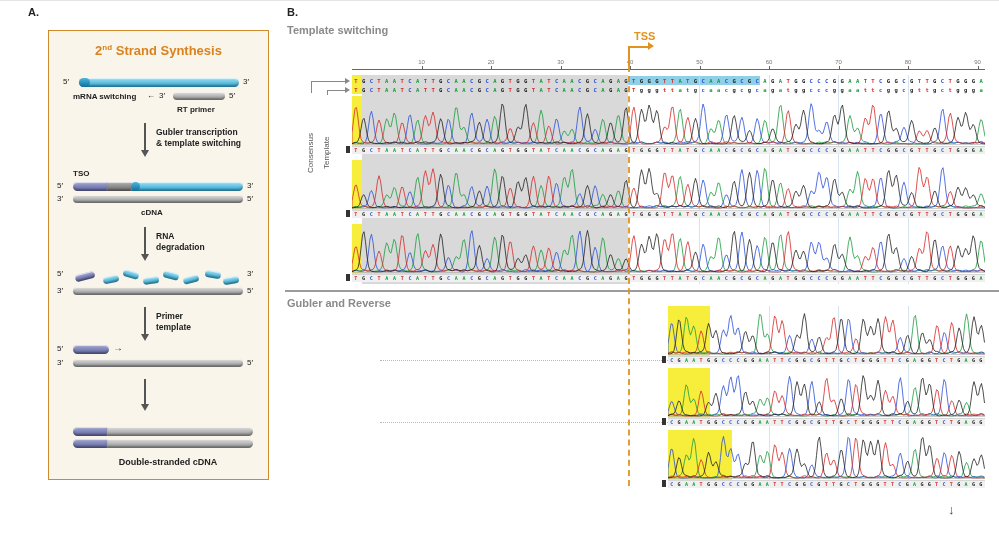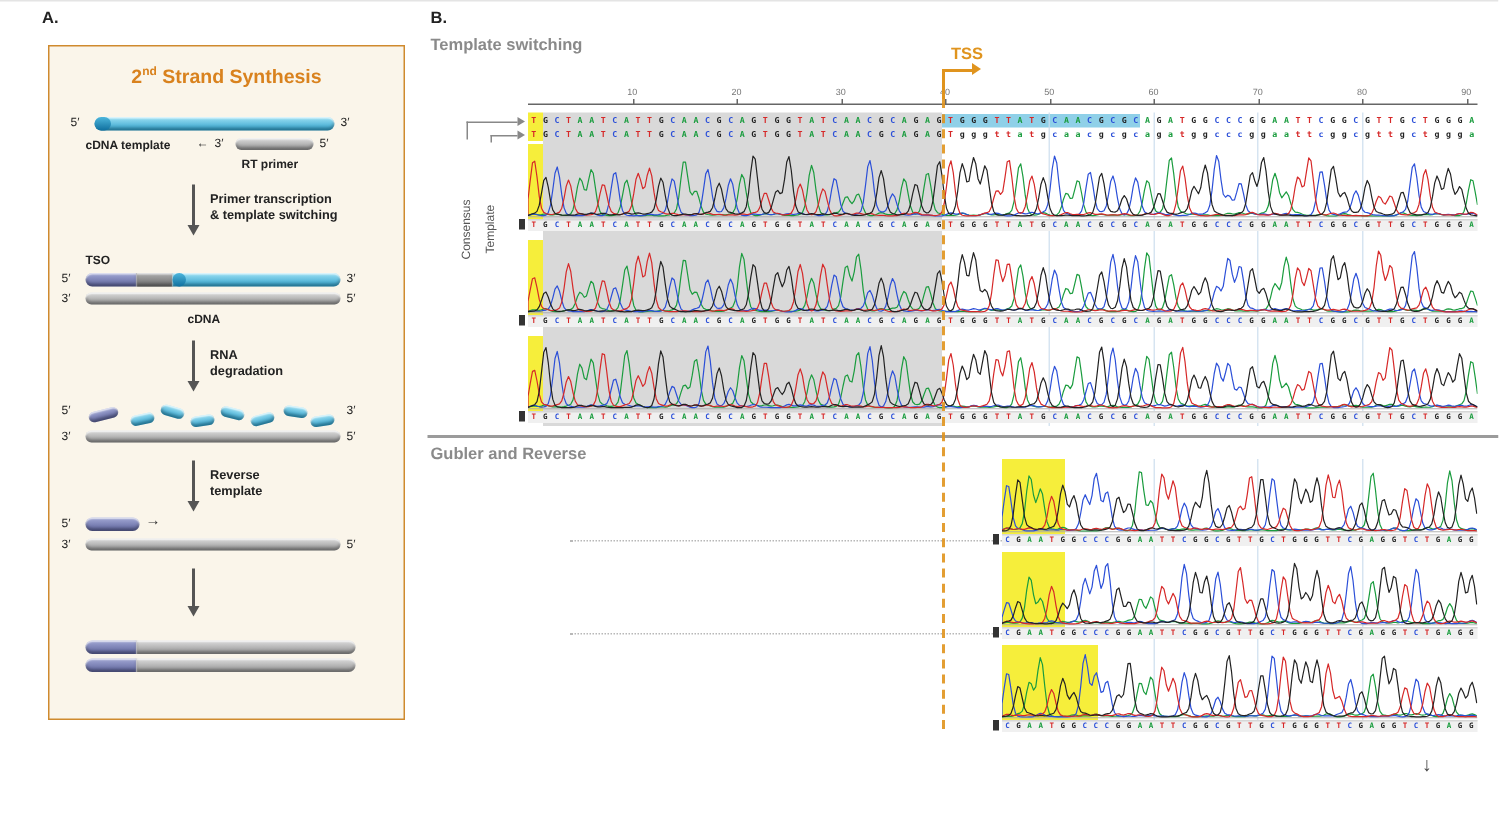--- a/index.html
+++ b/index.html
@@ -56,38 +56,38 @@
   .tss-label{position:absolute;font-size:11px;font-weight:bold;color:#e0941e}
   .down-arrow{position:absolute;font-size:13px;color:#444}
 </style>
 </head>
 <body>
 
 <div class="hairline"></div>
 
 <div class="plabel" style="left:28px;top:6px">A.</div>
 
-<div class="pa-box" style="left:32px;top:30px;width:238px;height:450px">
+<div class="pa-box" style="left:48px;top:30px;width:221px;height:450px">
   <div class="pa-title"><span>2</span><sup>nd</sup><span> Strand Synthesis</span></div>
 
   <span class="prime" style="left:14px;top:46px">5′</span>
   <div class="bar blue rl rr" style="left:30px;top:47px;width:160px;height:9px">
       <div class="capL"></div>
     </div>
   <span class="prime" style="left:194px;top:46px">3′</span>
-  <div class="palabel" style="left:24px;top:61px">cDNA template</div>
+  <div class="palabel" style="left:24px;top:61px">mRNA switching</div>
   <span class="prime" style="left:98px;top:60px">←</span>
   <span class="prime" style="left:110px;top:60px">3′</span>
   <div class="bar gray rl rr" style="left:124px;top:61px;width:52px;height:8px"></div>
   <span class="prime" style="left:180px;top:60px">5′</span>
   <div class="palabel" style="left:128px;top:74px">RT primer</div>
 
   <div class="varrow" style="left:95px;top:92px;height:28px"></div>
   <div class="steptext" style="left:107px;top:96px">
-    <div>Primer transcription</div>
+    <div>Gubler transcription</div>
     <div>&amp; template switching</div>
   </div>
 
   <div class="palabel" style="left:24px;top:138px">TSO</div>
   <span class="prime" style="left:8px;top:150px">5′</span>
   <div class="seg purple rl" style="left:24px;top:151px;width:34px;height:9px"></div>
   <div class="seg dgray" style="left:58px;top:151px;width:24px;height:9px"></div>
   <div class="seg blue rr" style="left:82px;top:151px;width:112px;height:9px"></div>
   <div class="capJ" style="left:82px;top:151px"></div>
   <span class="prime" style="left:198px;top:150px">3′</span>
@@ -111,37 +111,38 @@
   <div class="frag blue" style="left:114px;top:241px;transform:rotate(14deg)"></div>
   <div class="frag blue" style="left:134px;top:245px;transform:rotate(-15deg)"></div>
   <div class="frag blue" style="left:156px;top:240px;transform:rotate(9deg)"></div>
   <div class="frag blue" style="left:174px;top:246px;transform:rotate(-9deg)"></div>
   <span class="prime" style="left:8px;top:255px">3′</span>
   <div class="bar gray rl rr" style="left:24px;top:256px;width:170px;height:8px"></div>
   <span class="prime" style="left:198px;top:255px">5′</span>
 
   <div class="varrow" style="left:95px;top:276px;height:28px"></div>
   <div class="steptext" style="left:107px;top:280px">
-    <div>Reverse</div>
+    <div>Primer</div>
     <div>template</div>
   </div>
 
   <span class="prime" style="left:8px;top:313px">5′</span>
   <div class="bar purple rl rr" style="left:24px;top:314px;width:36px;height:9px"></div>
   <span class="harrow" style="left:64px;top:311px">→</span>
   <span class="prime" style="left:8px;top:327px">3′</span>
   <div class="bar gray rl rr" style="left:24px;top:328px;width:170px;height:8px"></div>
   <span class="prime" style="left:198px;top:327px">5′</span>
 
   <div class="varrow" style="left:95px;top:348px;height:26px"></div>
 
   <div class="seg purple rl" style="left:24px;top:396px;width:34px;height:9px"></div>
   <div class="seg gray rr" style="left:58px;top:396px;width:146px;height:9px"></div>
   <div class="seg purple rl" style="left:24px;top:408px;width:34px;height:9px"></div>
   <div class="seg gray rr" style="left:58px;top:408px;width:146px;height:9px"></div>
+  <div class="palabel" style="left:0;top:426px;width:238px;text-align:center;font-size:9px">Double-stranded cDNA</div>
 </div>
 
 <div class="plabel" style="left:287px;top:6px">B.</div>
 <div class="sectitle" style="left:287px;top:24px">Template switching</div>
 
 <div class="hl-gray" style="left:362px;top:75px;width:266px;height:209px"></div>
 <div class="hl-yellow" style="left:352px;top:75px;width:10px;height:19px"></div>
 <div class="hl-yellow" style="left:352px;top:96px;width:10px;height:58px"></div>
 <div class="hl-yellow" style="left:352px;top:160px;width:10px;height:58px"></div>
 <div class="hl-yellow" style="left:352px;top:224px;width:10px;height:58px"></div>

